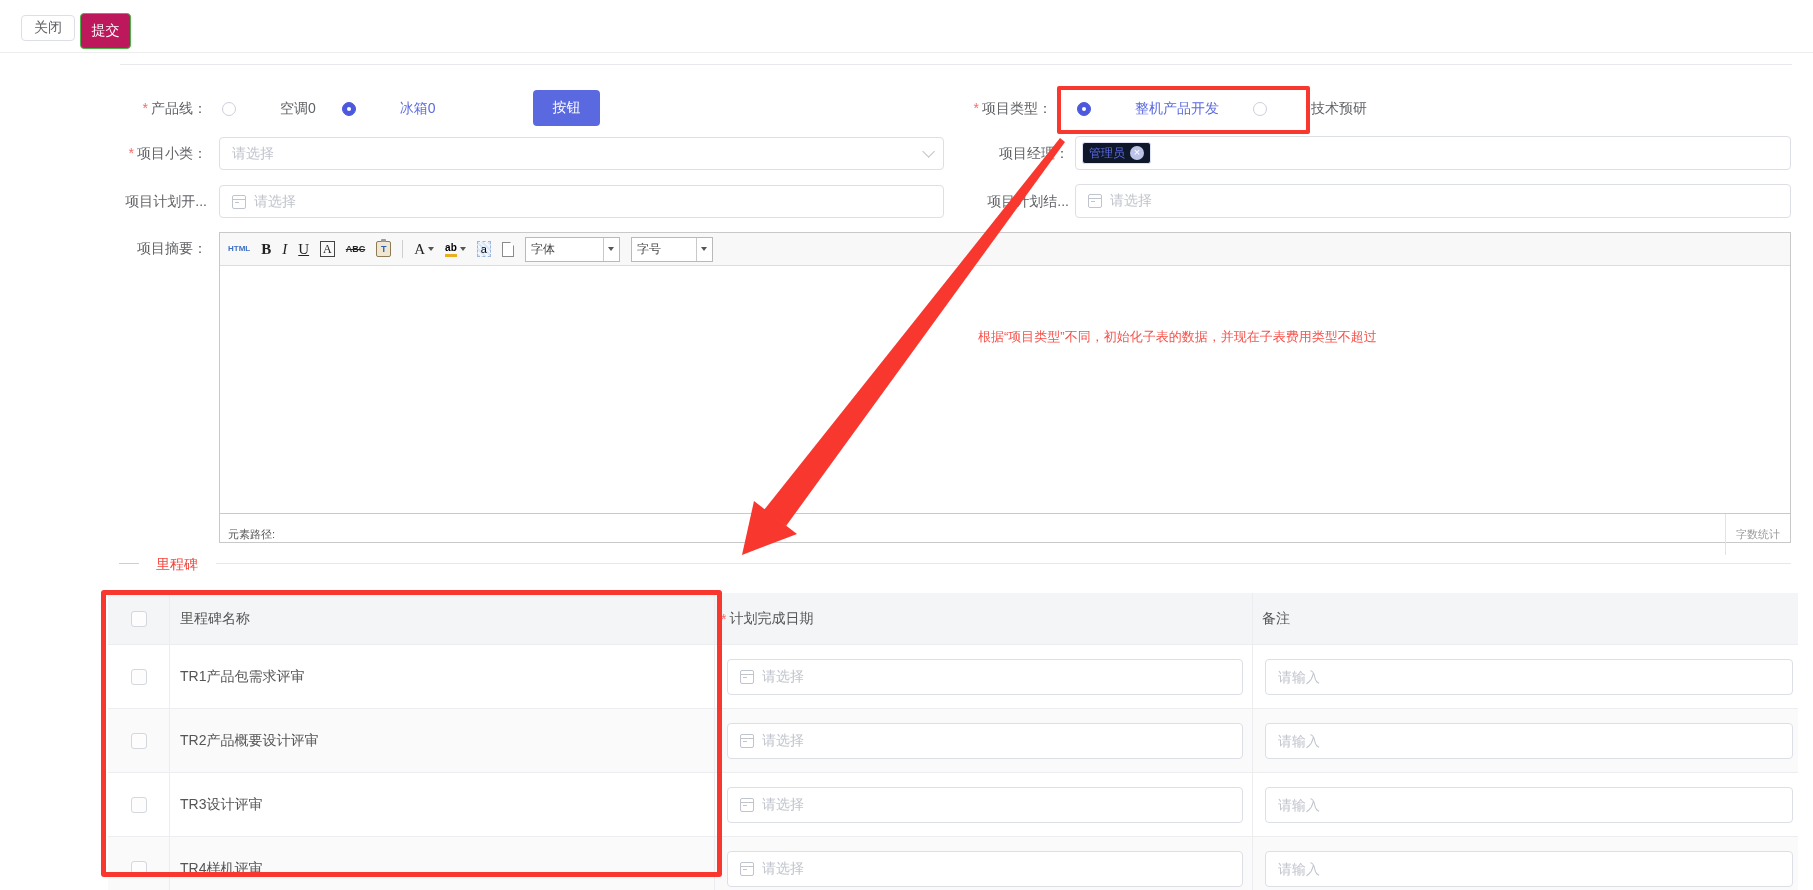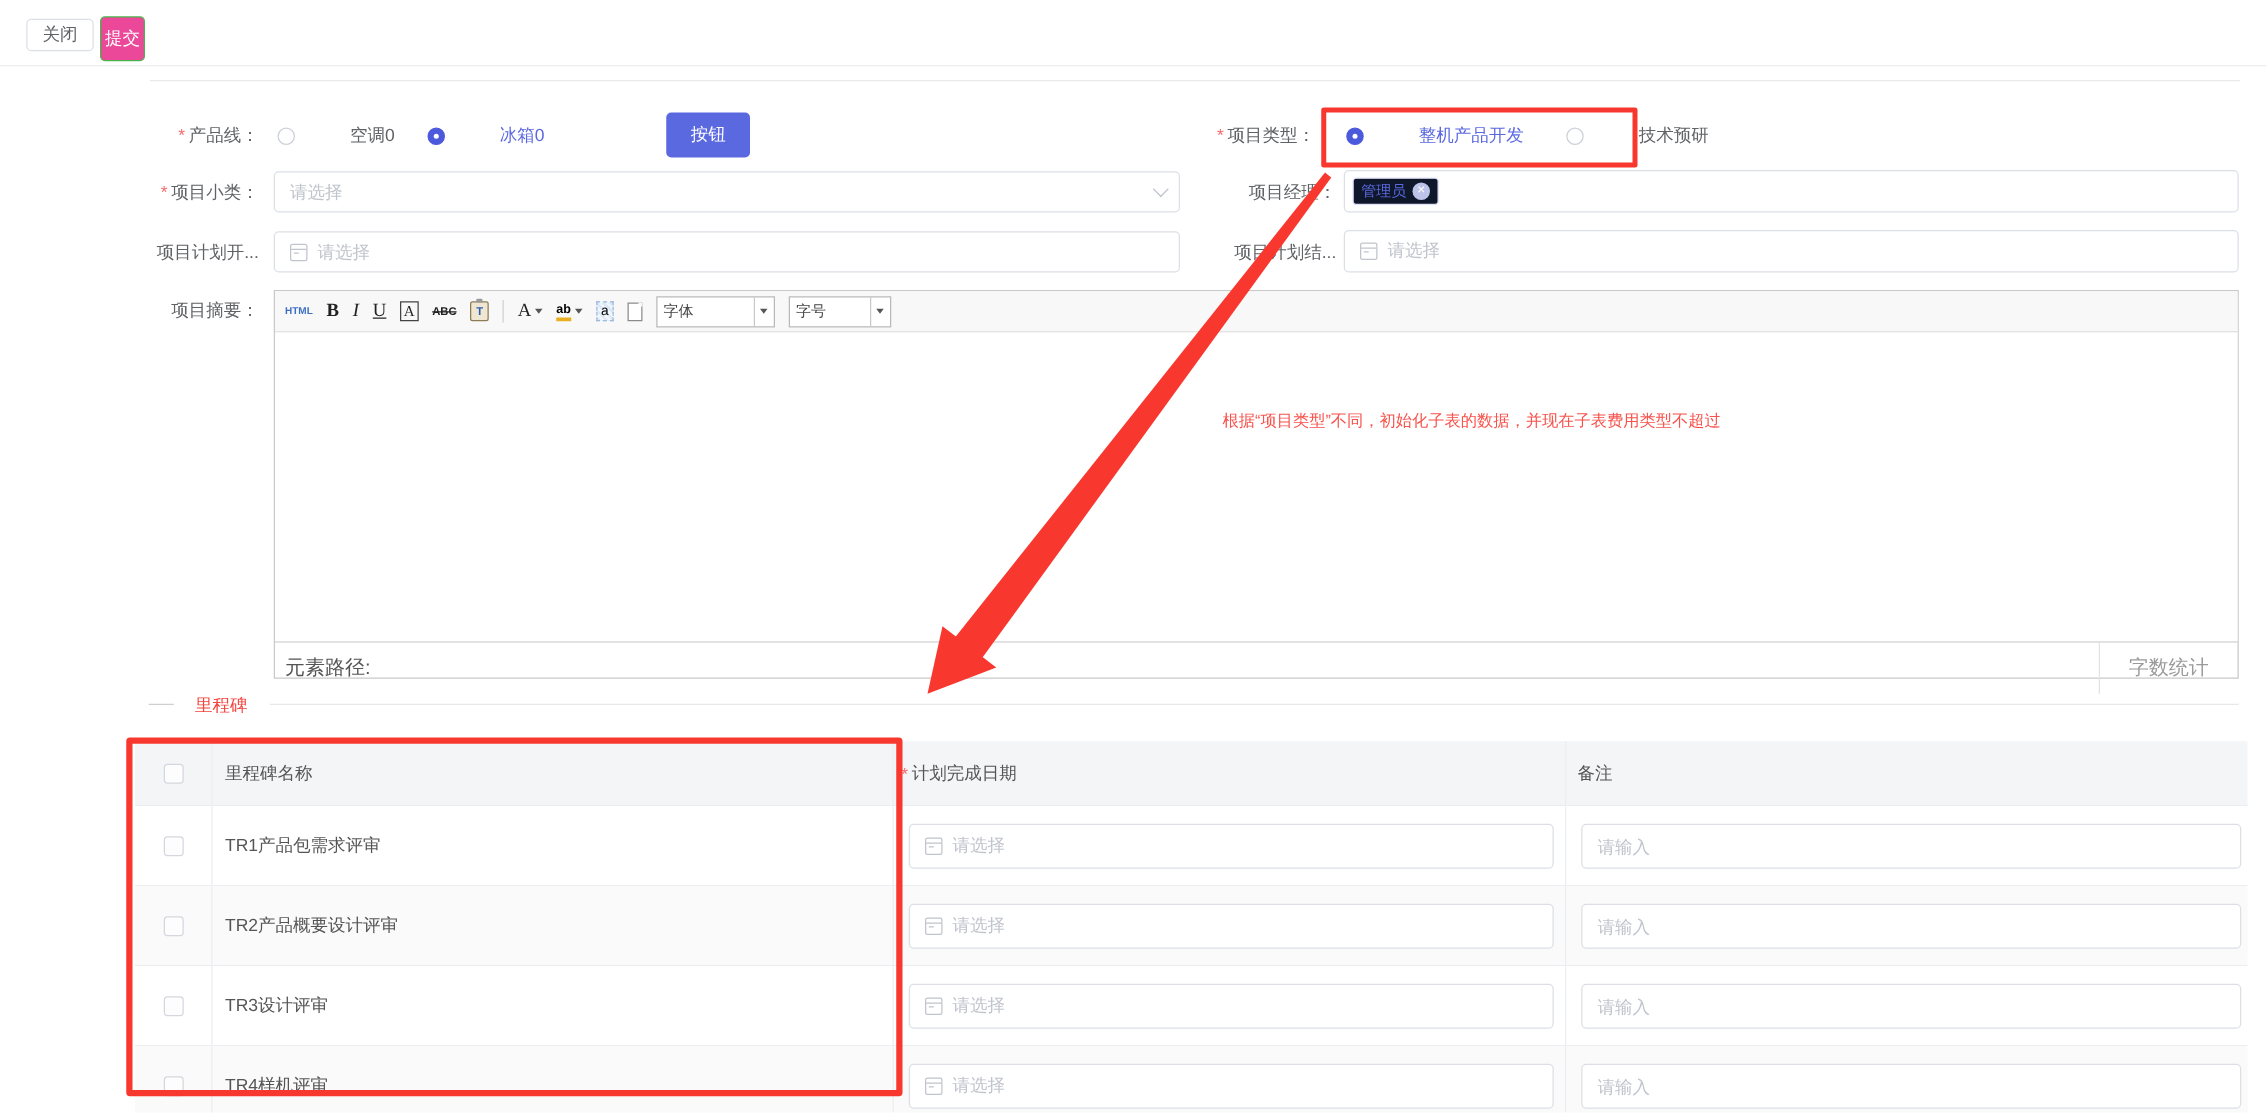--- a/index.html
+++ b/index.html
@@ -5,21 +5,21 @@
   * { margin:0; padding:0; box-sizing:border-box; }
   html,body { width:1813px; height:890px; overflow:hidden; background:#fff;
     font-family:"Liberation Sans","DejaVu Sans",sans-serif; }
   #app { position:relative; width:1813px; height:890px; background:#fff; }
 
   
   .btn { position:absolute; display:flex; align-items:center; justify-content:center;
     font-size:14px; border-radius:4px; cursor:pointer; }
   .btn-close { left:21px; top:15px; width:54px; height:26px; background:#fff;
     border:1px solid #dcdfe6; color:#606266; }
-  .btn-submit { left:80px; top:13px; width:36px; height:36px; background:#ec4899;
+  .btn-submit { left:80px; top:13px; width:51px; height:36px; background:#be185d;
     color:#fff; border:1px solid #4ab34a; }
   .hr-top { position:absolute; left:0; top:52px; width:1813px; height:1px; background:#ededed; }
   .hr-panel { position:absolute; left:120px; top:64px; width:1672px; height:1px; background:#e7e9ec; }
 
   
   .label { position:absolute; font-size:14px; color:#606266; text-align:right; line-height:16px; }
   .req { color:#f56c6c; margin-right:3px; }
 
   
   .radio-group { position:absolute; display:flex; align-items:center; }
@@ -84,23 +84,23 @@
   .ti-doc { width:12px; height:15px; border:1px solid #8a8a8a; background:#fff; position:relative; }
   .ti-doc::before { content:""; position:absolute; right:-1px; top:-1px; width:0; height:0;
     border-left:4px solid transparent; border-bottom:4px solid transparent; border-top:4px solid #f8f8f8; }
   .ed-select { display:flex; align-items:center; width:72px; height:25px; background:#fff;
     border:1px solid #b9b9b9; font-size:12px; color:#444; padding-left:5px; cursor:pointer; }
   .ed-select .sel-btn { margin-left:auto; width:16px; height:23px; border-left:1px solid #c9c9c9;
     display:flex; align-items:center; justify-content:center; }
   .ed-body { position:relative; height:247px; background:#fff; }
   .ed-annotation { position:absolute; left:758px; top:62px; font-size:13px; color:#f7524b; }
   .ed-status { height:42px; border-top:1px solid #c9c9c9; display:flex; align-items:center;
-    font-size:16px;justify-content:center; }
+    font-size:11px;justify-content:center; }
   .ed-status .left { color:#555; padding-left:8px; }
-  .ed-status .right { margin-left:auto; color:#9a9a9a; padding:0 23px; height:100%;
+  .ed-status .right { margin-left:auto; color:#9a9a9a; padding:0 10px; height:100%;
     display:flex; align-items:center; border-left:1px solid #e3e3e3; }
 
   
   .sec-dash { position:absolute; left:119px; top:563px; width:20px; height:1px; background:#cfcfcf; }
   .sec-title { position:absolute; left:156px; top:556px; font-size:14px; color:#f5433c; }
   .sec-line { position:absolute; left:216px; top:563px; width:1575px; height:1px; background:#e8e8e8; }
 
   
   .mtable { position:absolute; left:108px; top:593px; width:1690px; font-size:14px; color:#555; }
   .trow { display:flex; width:100%; position:relative; border-bottom:1px solid #ebedf0; }

